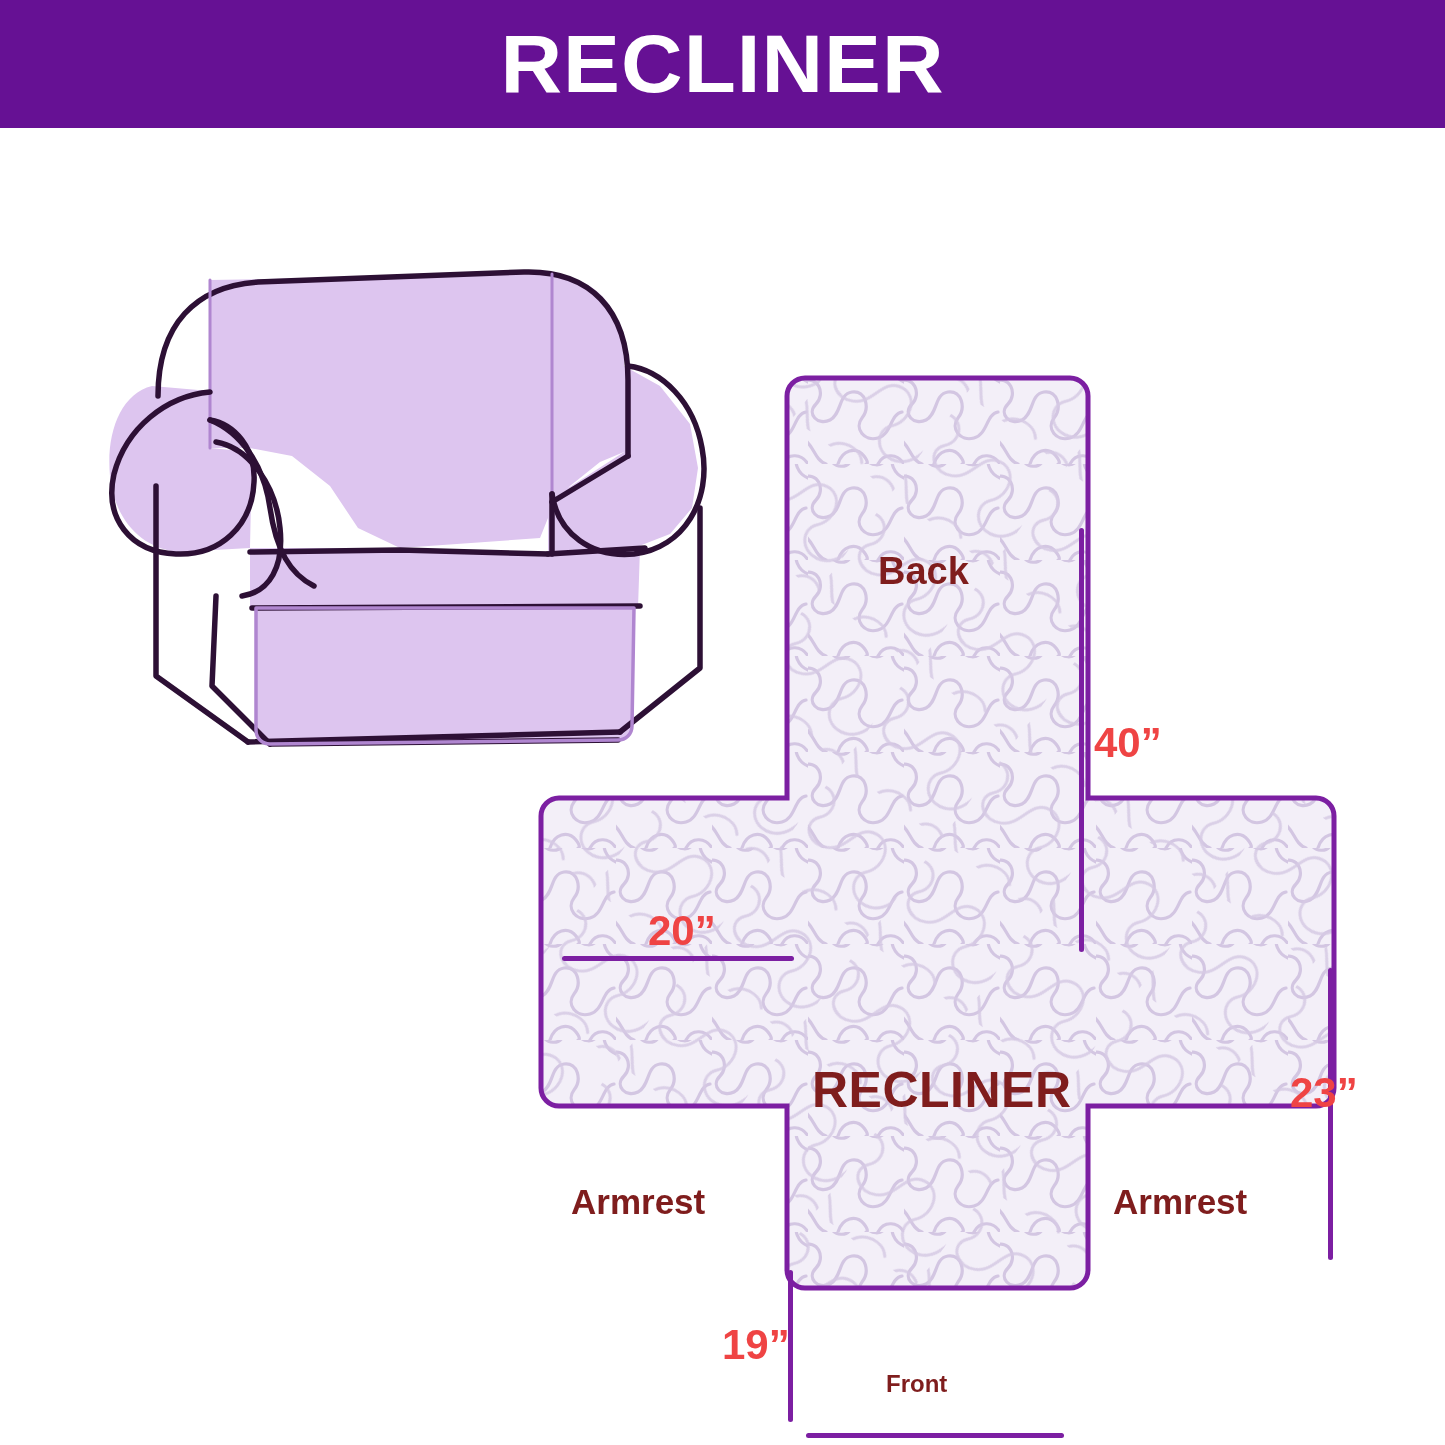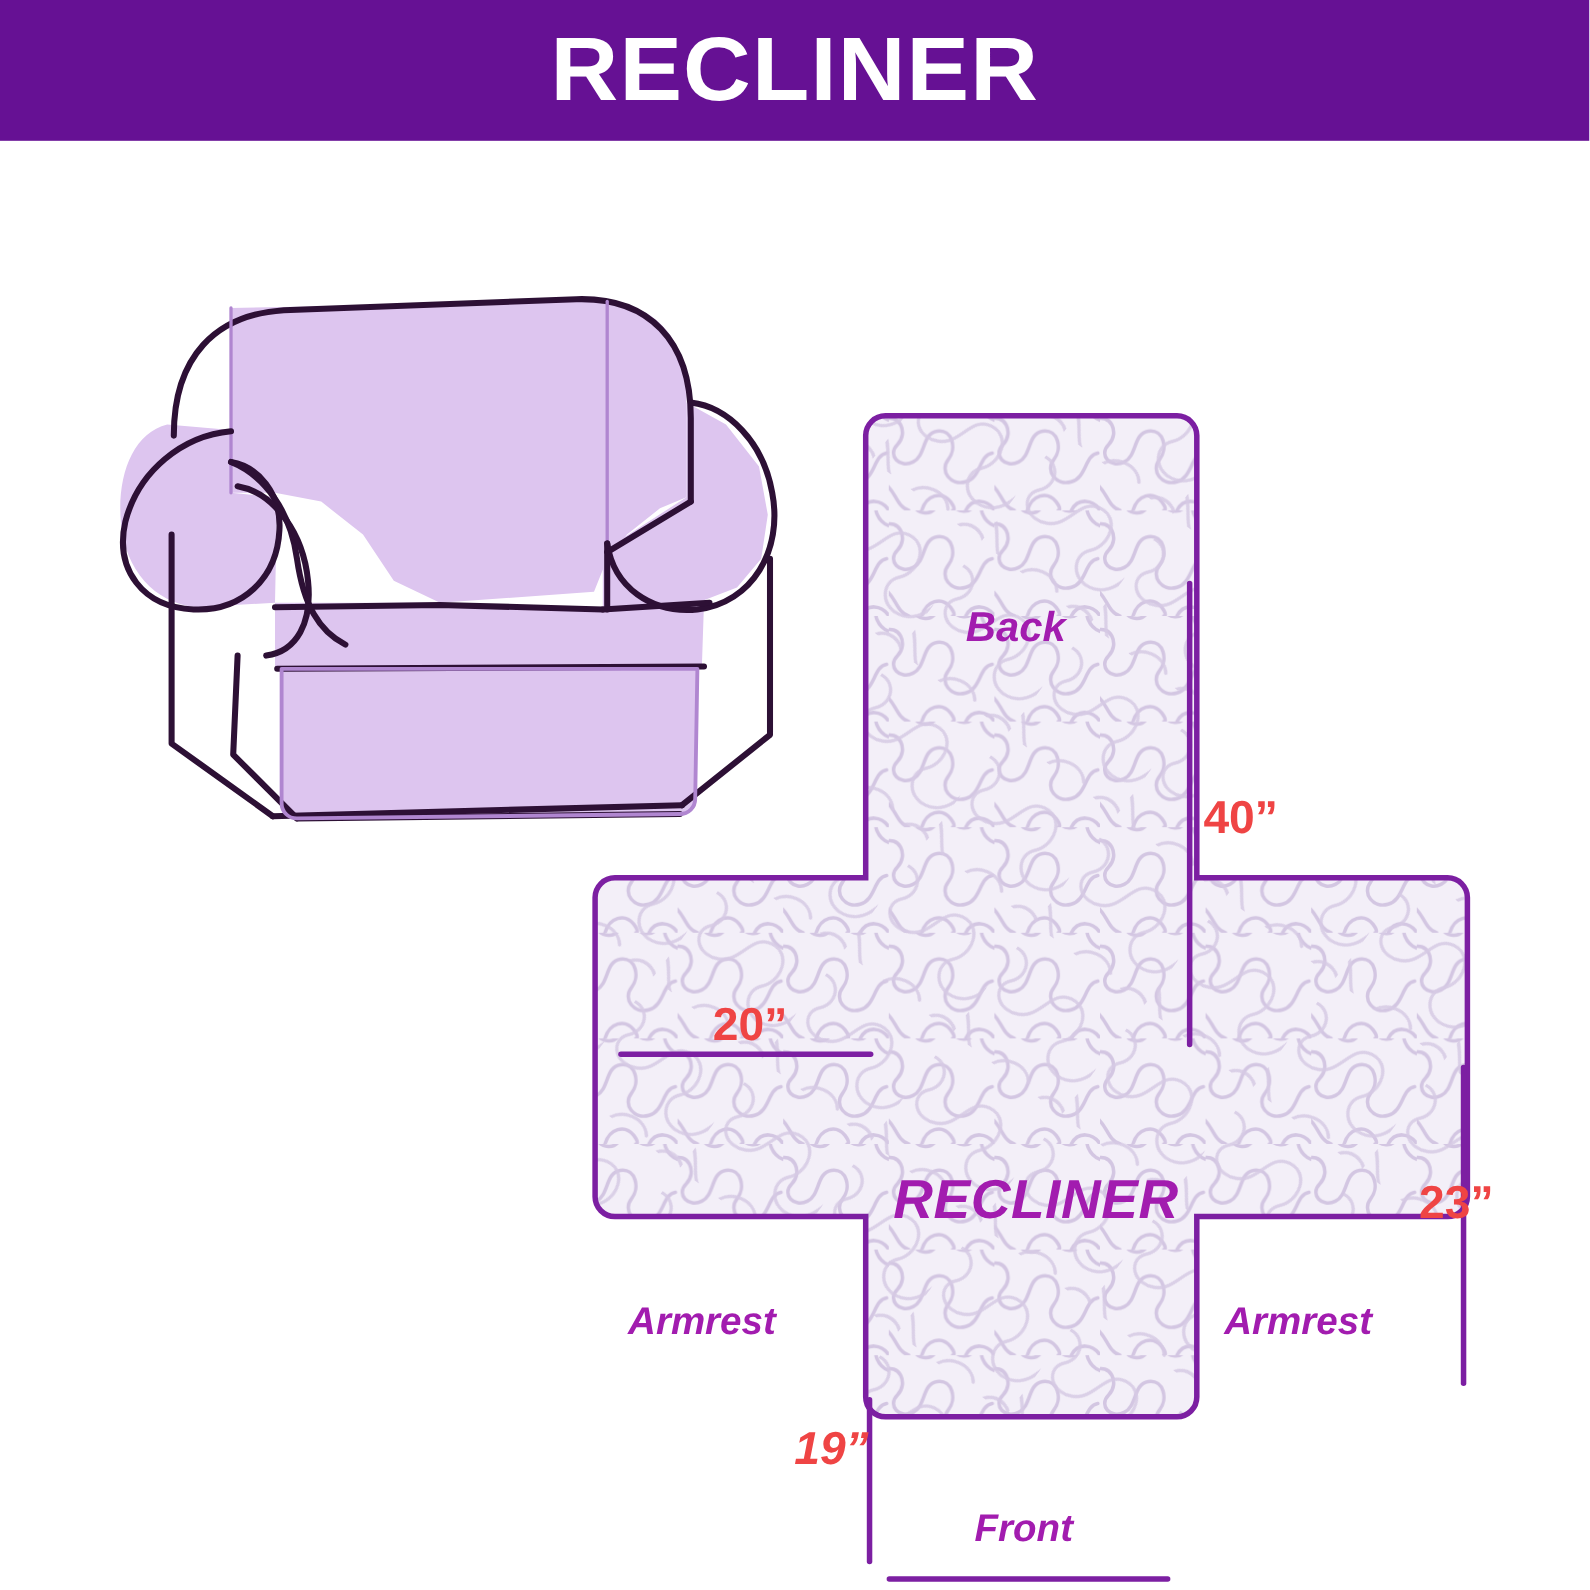--- a/index.html
+++ b/index.html
@@ -22,40 +22,40 @@
   #stage{position:absolute;left:0;top:128px;width:1445px;height:1317px;}
 
   
   #chair-illustration{position:absolute;left:100px;top:28px;width:660px;height:620px;}
 
   
   #cross-diagram{position:absolute;left:520px;top:240px;width:880px;height:1060px;}
 
   
   .diag-label{
-    position:absolute;color:#a21caf;font-weight:bold;
+    position:absolute;color:#7f1d1d;font-weight:bold;
     font-family:"Liberation Sans","DejaVu Sans",sans-serif;
-    white-space:nowrap;line-height:1;font-style:italic;
+    white-space:nowrap;line-height:1;
   }
   #label-back      {left:878px;top:424px;font-size:38px;}
   #label-recliner  {left:812px;top:937px;font-size:50px;letter-spacing:0.5px;}
   #label-armrest-l {left:571px;top:1056px;font-size:35px;}
   #label-armrest-r {left:1113px;top:1056px;font-size:35px;}
-  #label-front     {left:886px;top:1244px;font-size:35px;}
+  #label-front     {left:886px;top:1244px;font-size:24px;}
 
   
   .dim-text{
     position:absolute;color:#ef4444;font-weight:bold;
     font-family:"Liberation Sans","DejaVu Sans",sans-serif;
     white-space:nowrap;line-height:1;font-size:42px;
   }
   #dim-40  {left:1094px;top:594px;}
   #dim-24t {left:648px;top:782px;}
   #dim-23  {left:1290px;top:944px;}
-  #dim-19  {left:722px;top:1168px;font-style:italic;}
+  #dim-19  {left:722px;top:1196px;}
 
   
   .dim-line{position:absolute;background:#7c1fa2;}
   #rule-40  {left:1079px;top:400px;width:5px;height:424px;border-radius:3px;}
   #rule-24t {left:562px;top:828px;width:232px;height:5px;border-radius:3px;}
   #rule-23  {left:1328px;top:840px;width:5px;height:292px;border-radius:3px;}
   #rule-19  {left:788px;top:1142px;width:5px;height:152px;border-radius:3px;}
   #rule-24b {left:806px;top:1305px;width:258px;height:5px;border-radius:3px;}
 </style>
 </head>

